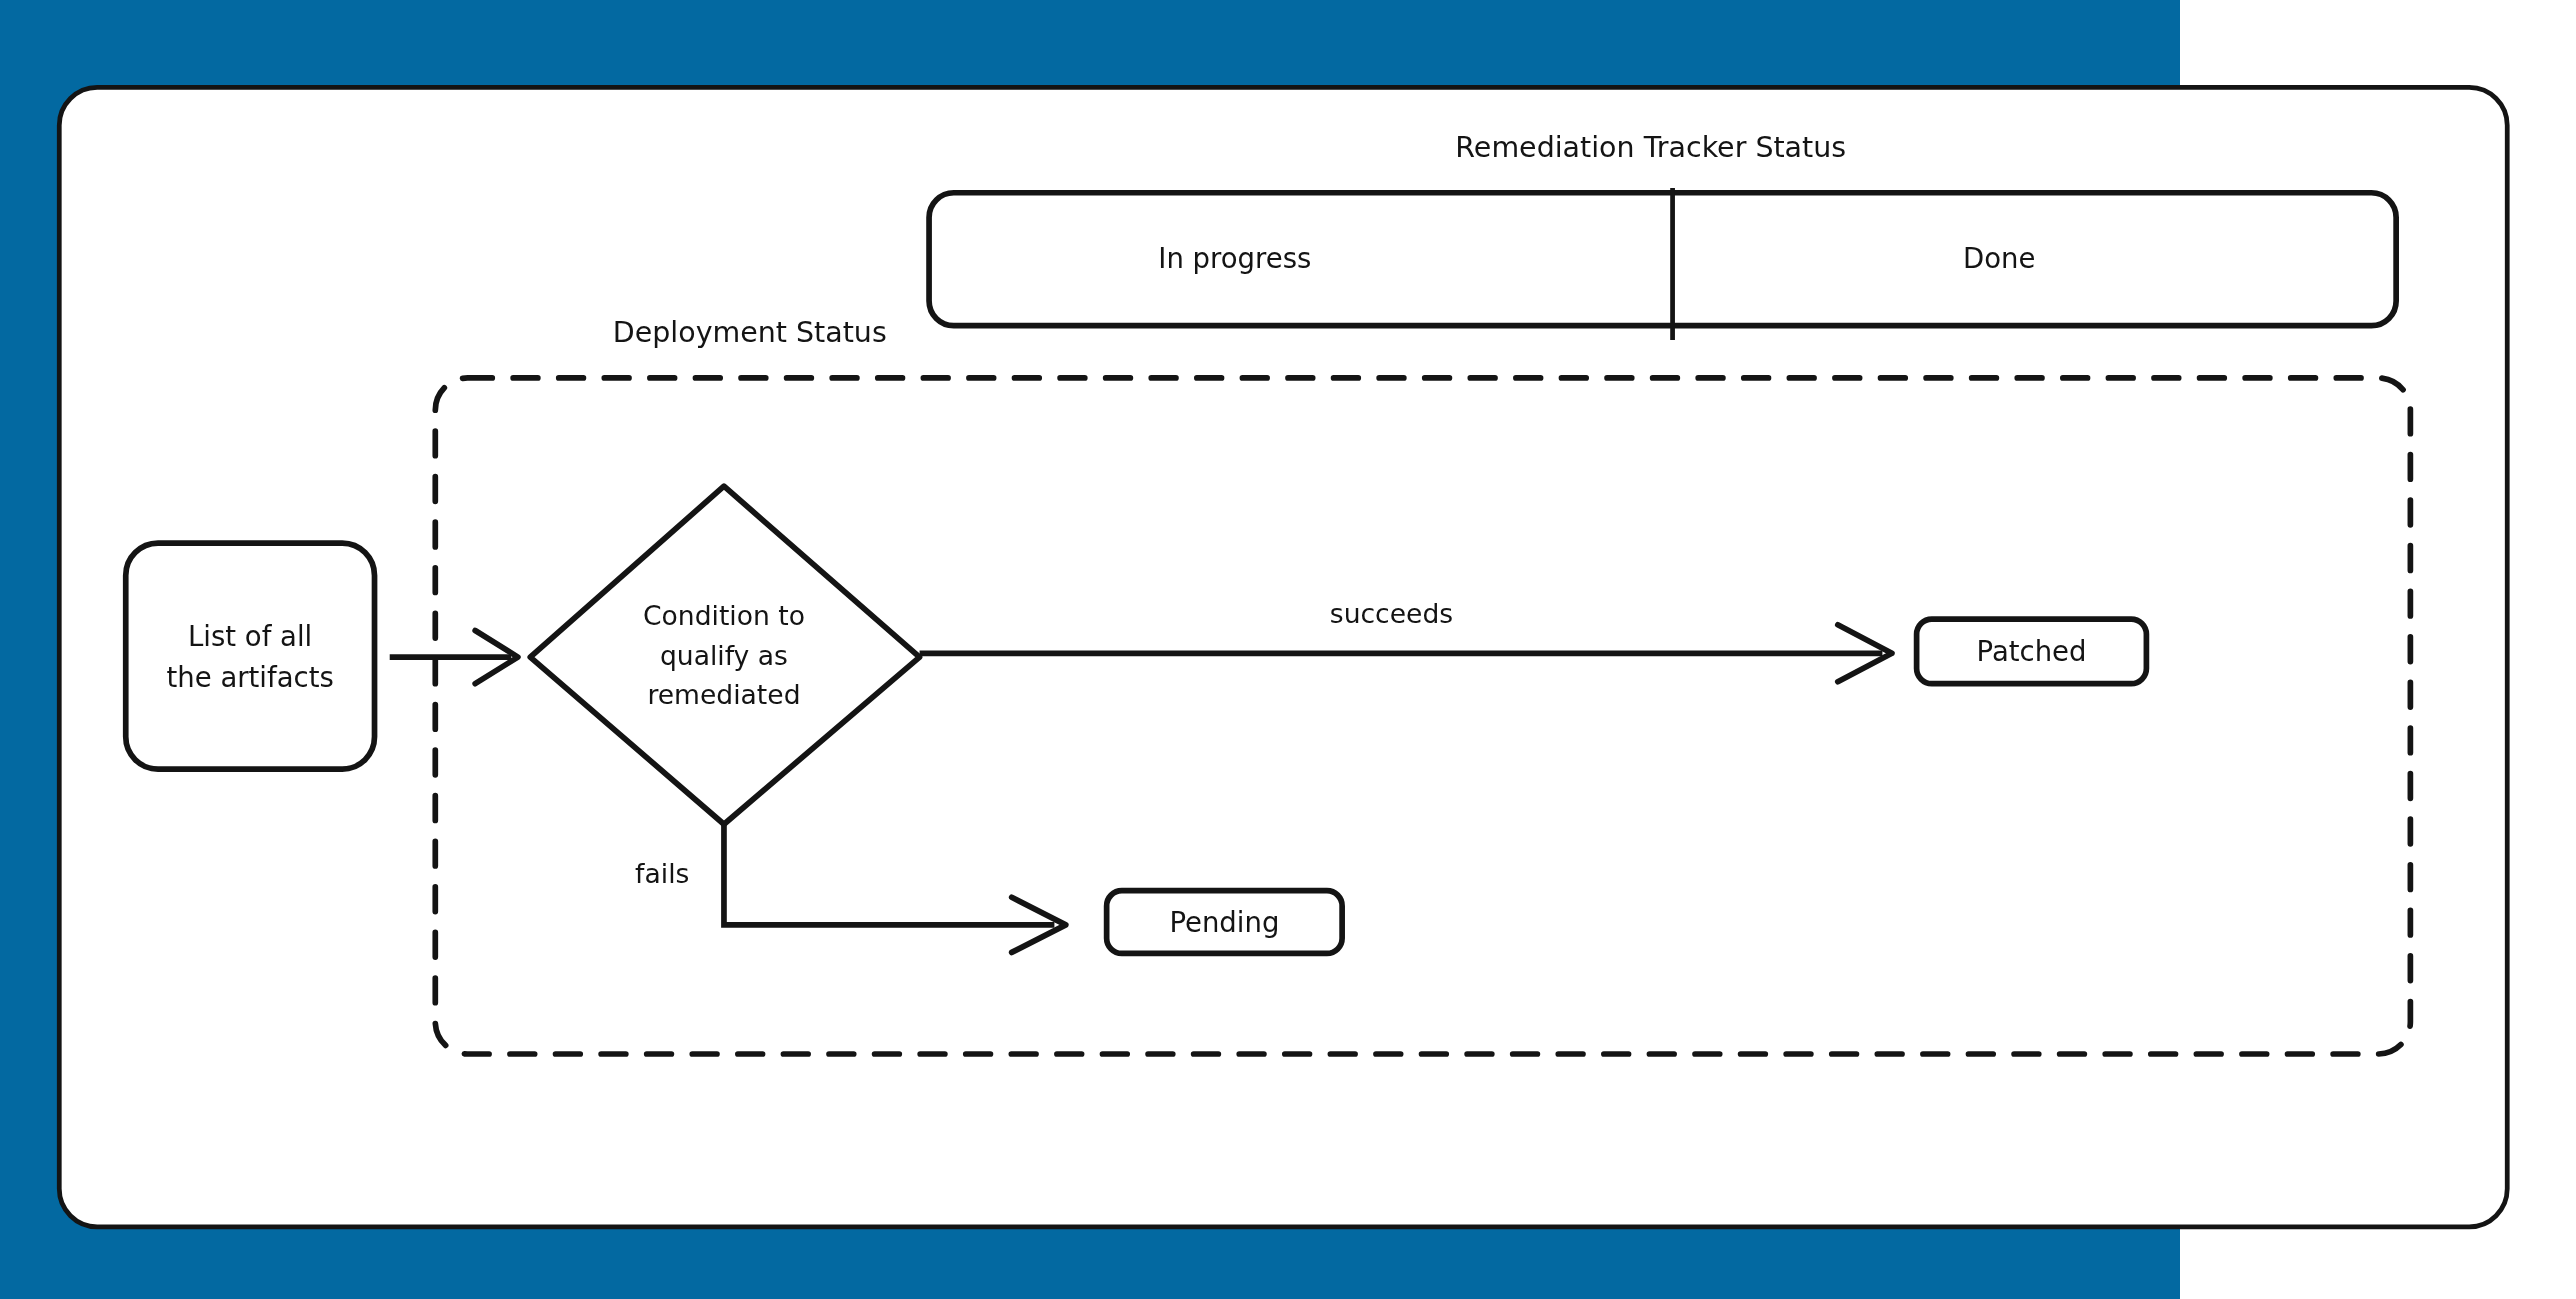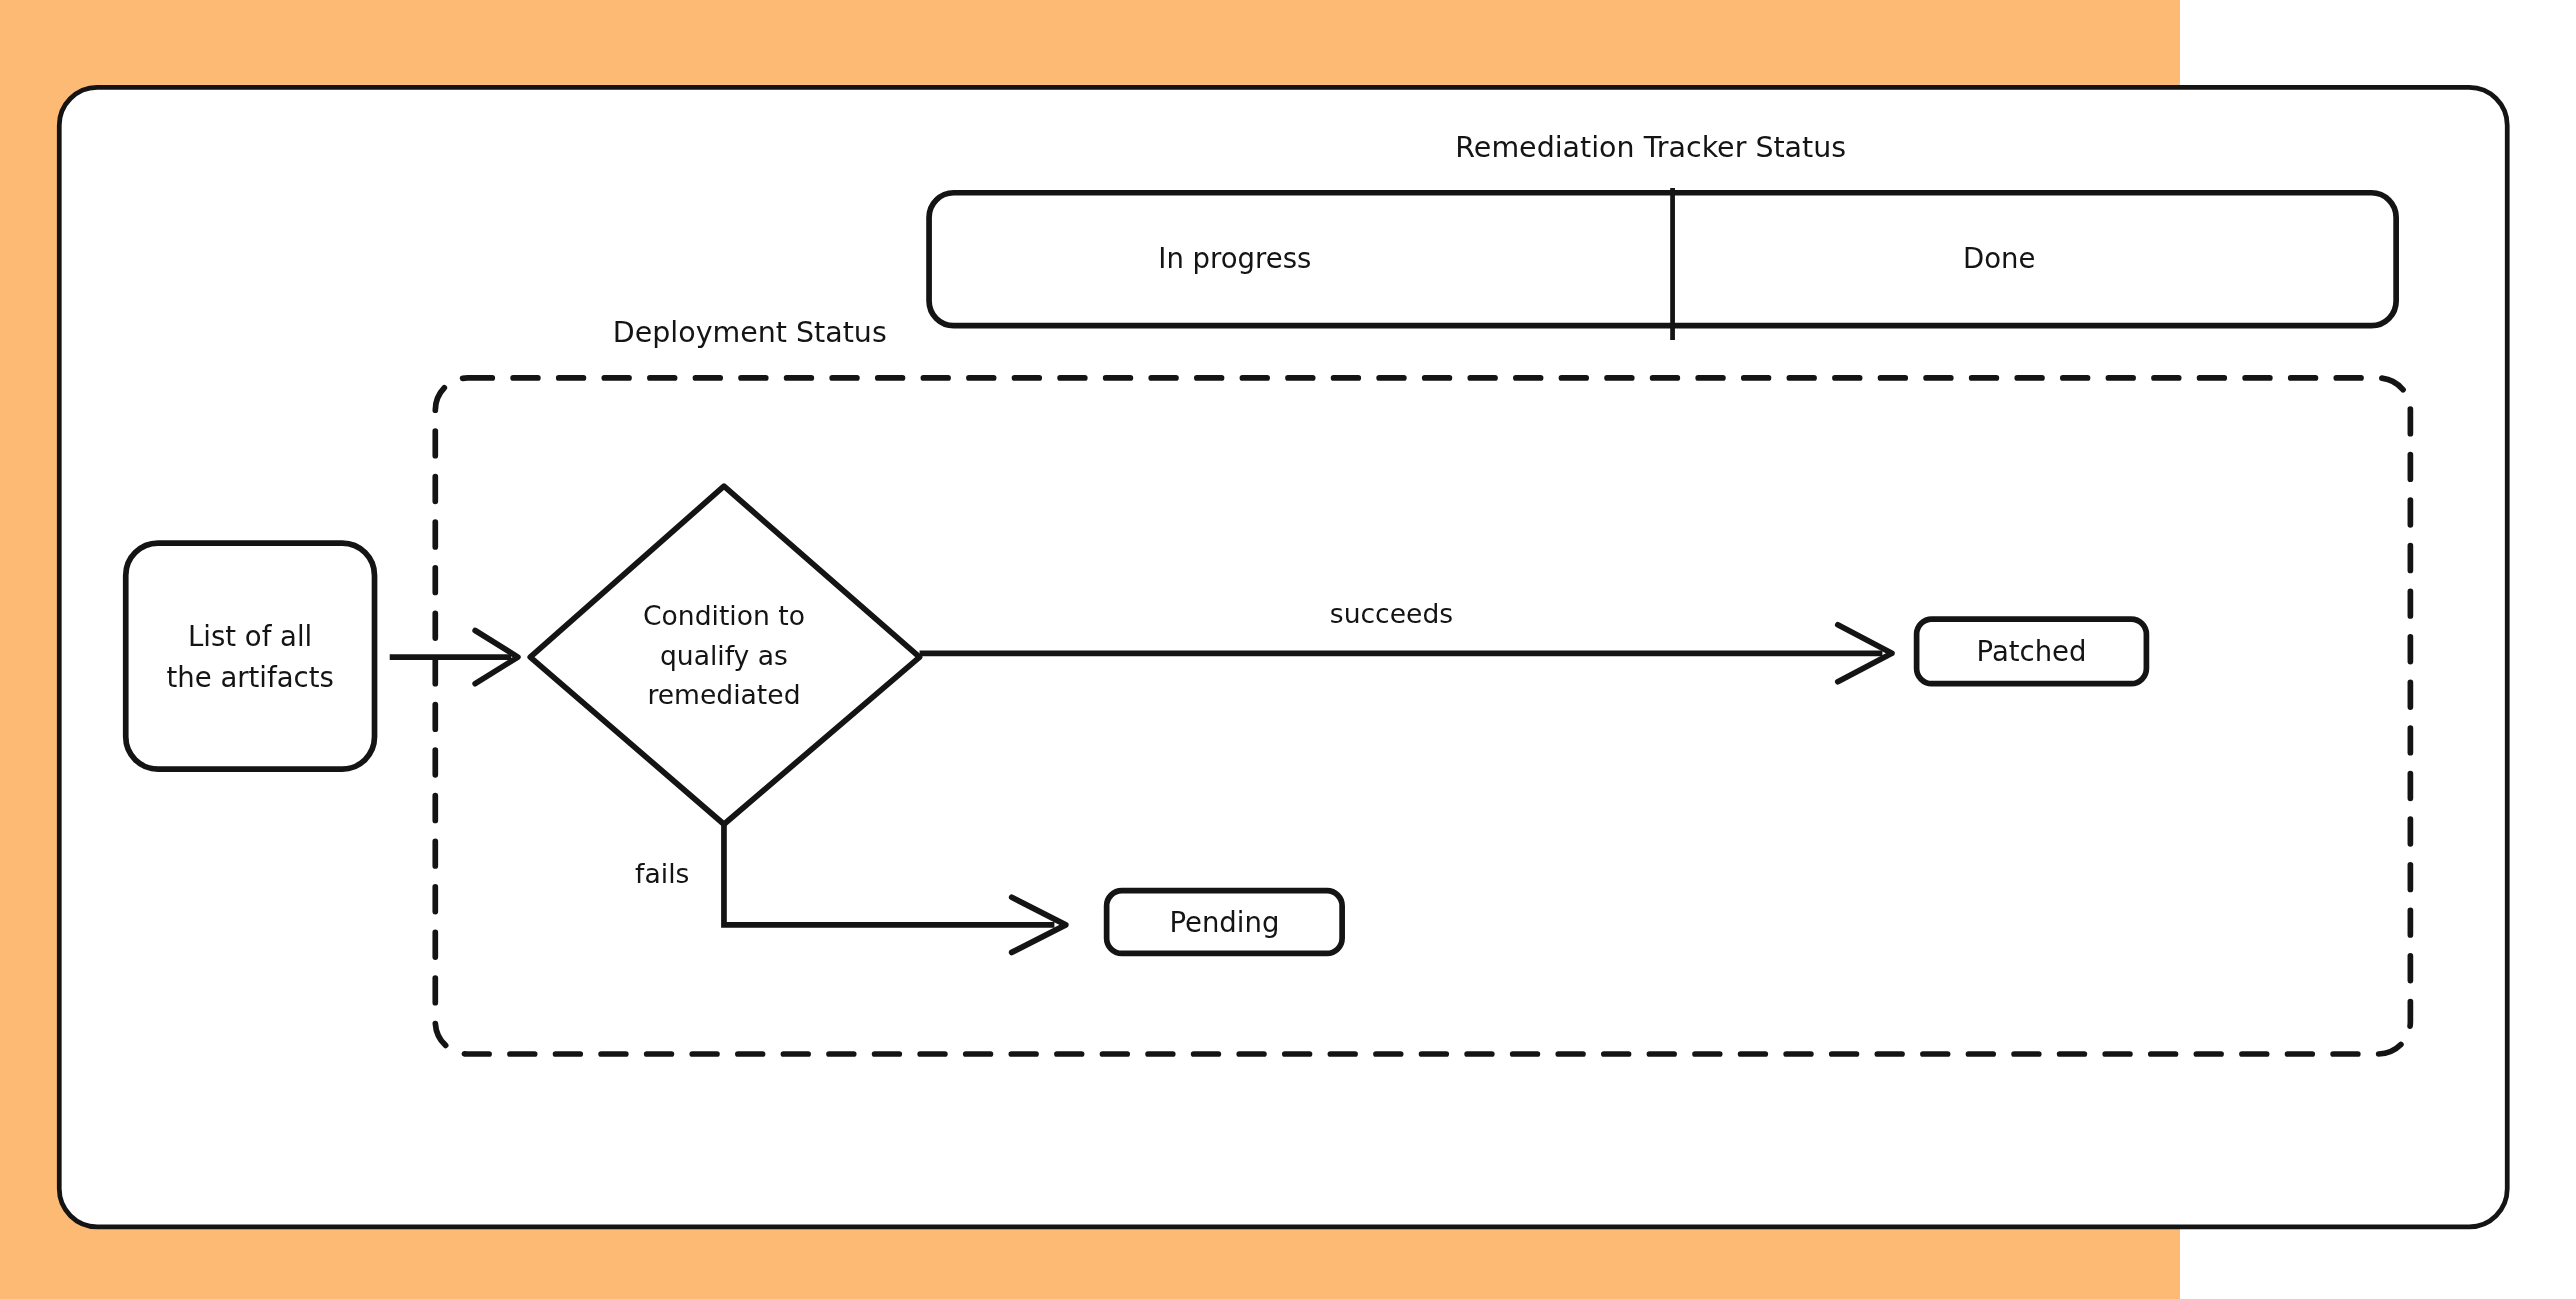--- a/index.html
+++ b/index.html
@@ -10,21 +10,21 @@
   body {
     width: 2576px;
     height: 1299px;
     font-family: "DejaVu Sans", sans-serif;
     overflow: hidden;
   }
   #stage {
     position: relative;
     width: 2180px;
     height: 1299px;
-    background: #fdba74;
+    background: #0369a1;
   }
   #diagram-svg {
     position: absolute;
     left: 0;
     top: 0;
     width: 2576px;
     height: 1299px;
   }
   .node-text {
     font-family: "DejaVu Sans", sans-serif;

